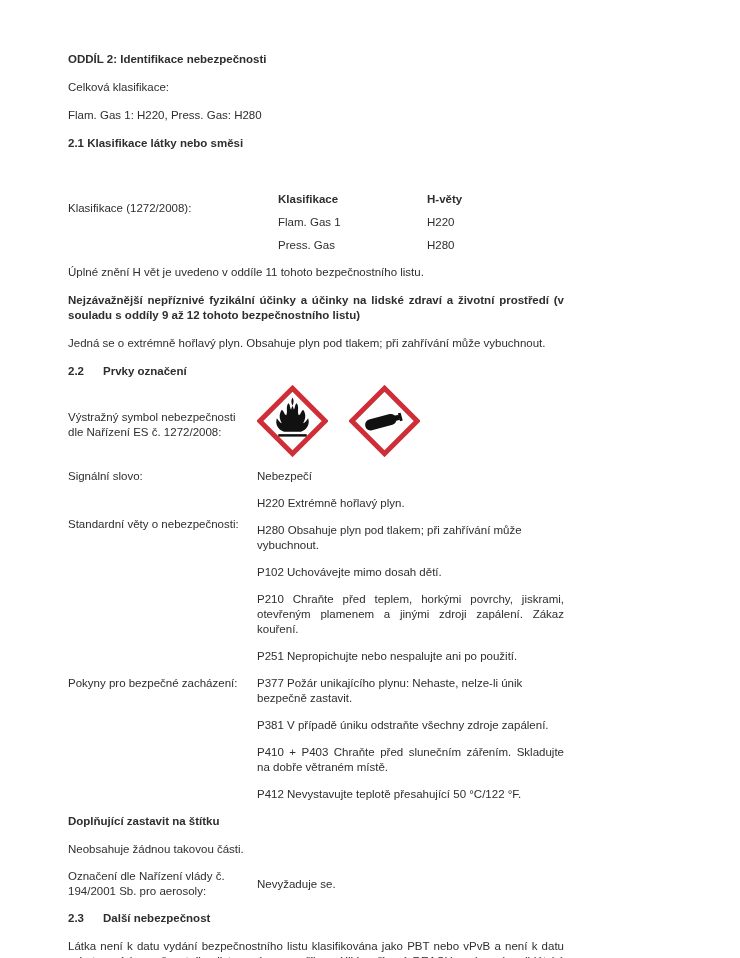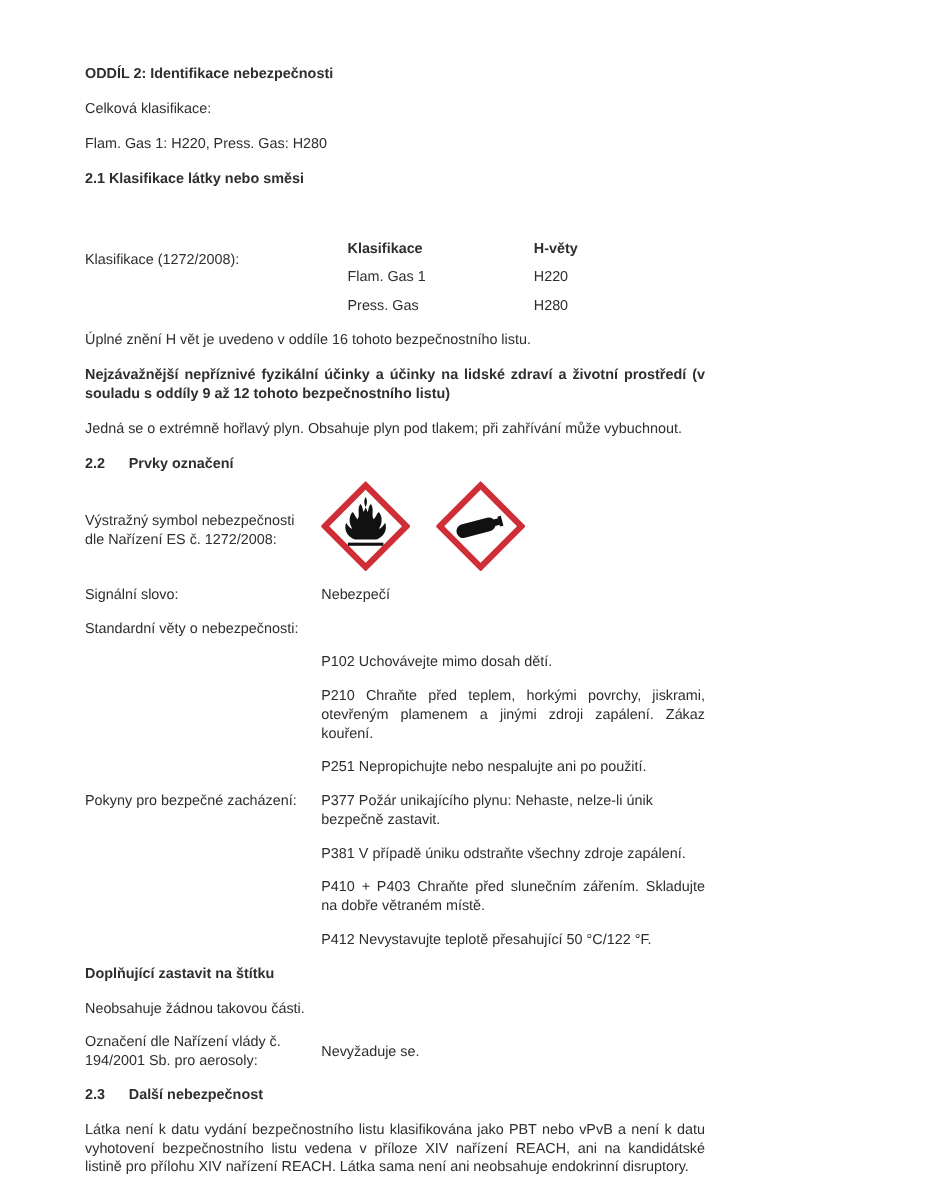--- a/index.html
+++ b/index.html
@@ -85,21 +85,21 @@
           <div>H220</div>
         </div>
         <div class="cls-tr">
           <div class="cls-c1">Press. Gas</div>
           <div>H280</div>
         </div>
       </div>
     </div>
   </div>
 
-  <p>Úplné znění H vět je uvedeno v oddíle 16 tohoto bezpečnostního listu.</p>
+  <p>Úplné znění H vět je uvedeno v oddíle 11 tohoto bezpečnostního listu.</p>
 
   <p class="bold just">Nejzávažnější nepříznivé fyzikální účinky a účinky na lidské zdraví a životní prostředí (v souladu s oddíly 9 až 12 tohoto bezpečnostního listu)</p>
   <p>Jedná se o extrémně hořlavý plyn. Obsahuje plyn pod tlakem; při zahřívání může vybuchnout.</p>
 
   <p class="bold sec-head"><span class="sec-num">2.2</span><span>Prvky označení</span></p>
 
   <div class="row">
     <div class="lbl">Výstražný symbol nebezpečnosti dle Nařízení ES č. 1272/2008:</div>
     <div class="val">
       <div class="picto-strip">
@@ -139,20 +139,24 @@
 
   <div class="row">
     <div class="lbl">Signální slovo:</div>
     <div class="val">
       <p>Nebezpečí</p>
     </div>
   </div>
 
   <div class="row">
     <div class="lbl">Standardní věty o nebezpečnosti:</div>
+    <div class="val">
+      <p>H220 Extrémně hořlavý plyn.</p>
+      <p>H280 Obsahuje plyn pod tlakem; při zahřívání může vybuchnout.</p>
+    </div>
   </div>
 
   <div class="row">
     <div class="lbl">Pokyny pro bezpečné zacházení:</div>
     <div class="val">
       <p>P102 Uchovávejte mimo dosah dětí.</p>
       <p class="just">P210 Chraňte před teplem, horkými povrchy, jiskrami, otevřeným plamenem a jinými zdroji zapálení. Zákaz kouření.</p>
       <p>P251 Nepropichujte nebo nespalujte ani po použití.</p>
       <p>P377 Požár unikajícího plynu: Nehaste, nelze-li únik bezpečně zastavit.</p>
       <p>P381 V případě úniku odstraňte všechny zdroje zapálení.</p>

